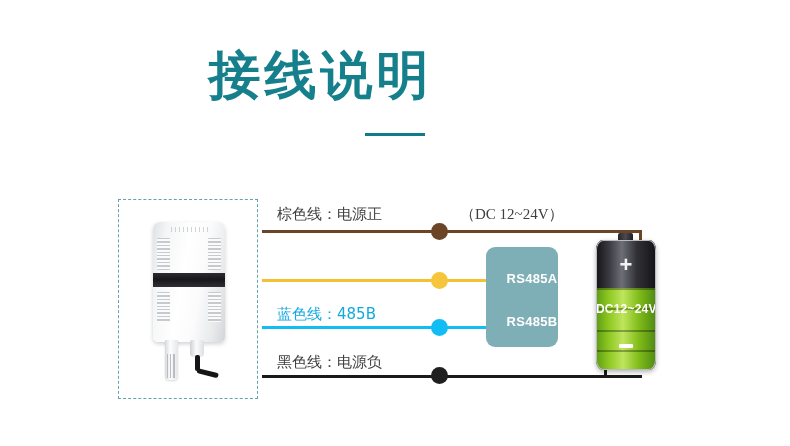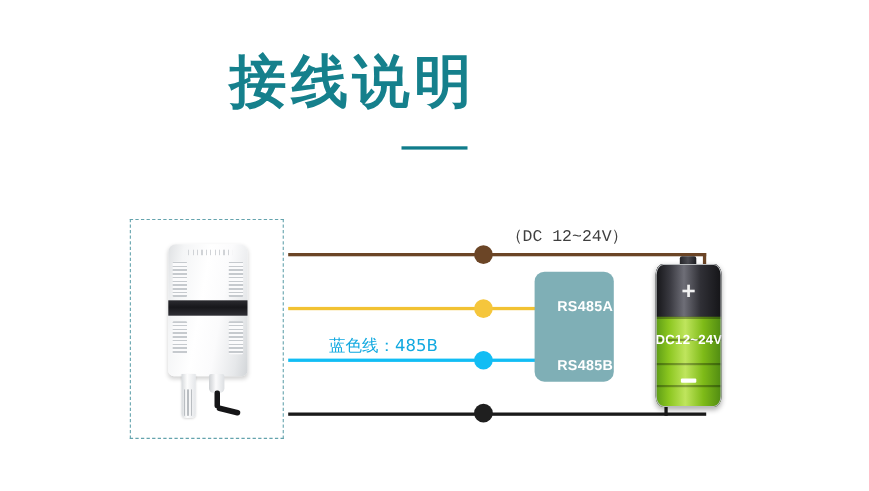--- a/index.html
+++ b/index.html
@@ -109,38 +109,38 @@
     white-space:nowrap;
     line-height:18px;
   }
   .lb-brown{color:#3f3f3f;}
   .lb-yellow{color:#e8ad1e;}
   .lb-blue{color:#12a9e0;}
   .lb-black{color:#3f3f3f;}
   .volt-note{
     position:absolute;
     font-size:15px;color:#3f3f3f;white-space:nowrap;
-    font-family:Liberation Mono, monospace;
+    font-family:Liberation Serif, serif;
   }
 
   
   .rs-box{
     position:absolute;left:486px;top:247px;
     width:72px;height:100px;
     background:#7fafb6;
     border-radius:9px;
   }
   .rs-lbl{
     position:absolute;left:0;width:92px;text-align:center;
     color:#ffffff;font-size:13px;font-weight:bold;
     font-family:"Liberation Sans","DejaVu Sans",sans-serif;
     letter-spacing:.3px;
   }
   .rs-a{top:24px;}
-  .rs-b{top:77px;}
+  .rs-b{top:67px;}
 
   
   .battery{
     position:absolute;left:596px;top:233px;width:60px;height:140px;
   }
   .bat-nub{
     position:absolute;left:22px;top:0;width:15px;height:8px;
     background:linear-gradient(90deg,#26262a,#4a4a50 50%,#1d1d21);
     border-radius:2px 2px 0 0;
   }
@@ -202,32 +202,34 @@
         <div class="vents-l v-bot"></div>
         <div class="vents-r v-bot"></div>
       </div>
       <div class="dev-probe"></div>
       <div class="dev-gland"></div>
       <div class="dev-cable"></div>
       <div class="dev-cable2"></div>
     </div>
   </div>
 
+  <div class="wlabel lb-brown" style="left:277px;top:205px;">棕色线：电源正</div>
   <div class="volt-note" style="left:460px;top:205px;">（DC 12~24V）</div>
   <div class="wire w-brown" style="left:262px;top:230px;width:380px;"></div>
   <div class="vwire w-brown" style="left:639px;top:230px;height:10px;"></div>
   <div class="dot d-brown" style="left:431px;top:223px;"></div>
 
   <div class="wire w-yellow" style="left:262px;top:279px;width:228px;"></div>
   <div class="dot d-yellow" style="left:431px;top:272px;"></div>
 
-  <div class="wlabel lb-blue" style="left:277px;top:305px;margin-left:22px;">蓝色线：485B</div>
+  <div class="wlabel lb-blue" style="left:277px;top:305px;">蓝色线：485B</div>
   <div class="wire w-blue" style="left:262px;top:326px;width:228px;"></div>
   <div class="dot d-blue" style="left:431px;top:319px;"></div>
 
+  <div class="wlabel lb-black" style="left:277px;top:353px;">黑色线：电源负</div>
   <div class="wire w-black" style="left:262px;top:375px;width:380px;"></div>
   <div class="vwire w-black" style="left:604px;top:366px;height:12px;"></div>
   <div class="wire w-black" style="left:604px;top:366px;width:18px;"></div>
   <div class="dot d-black" style="left:431px;top:367px;"></div>
 
   <div class="rs-box">
     <div class="rs-lbl rs-a">RS485A</div>
     <div class="rs-lbl rs-b">RS485B</div>
   </div>
 

